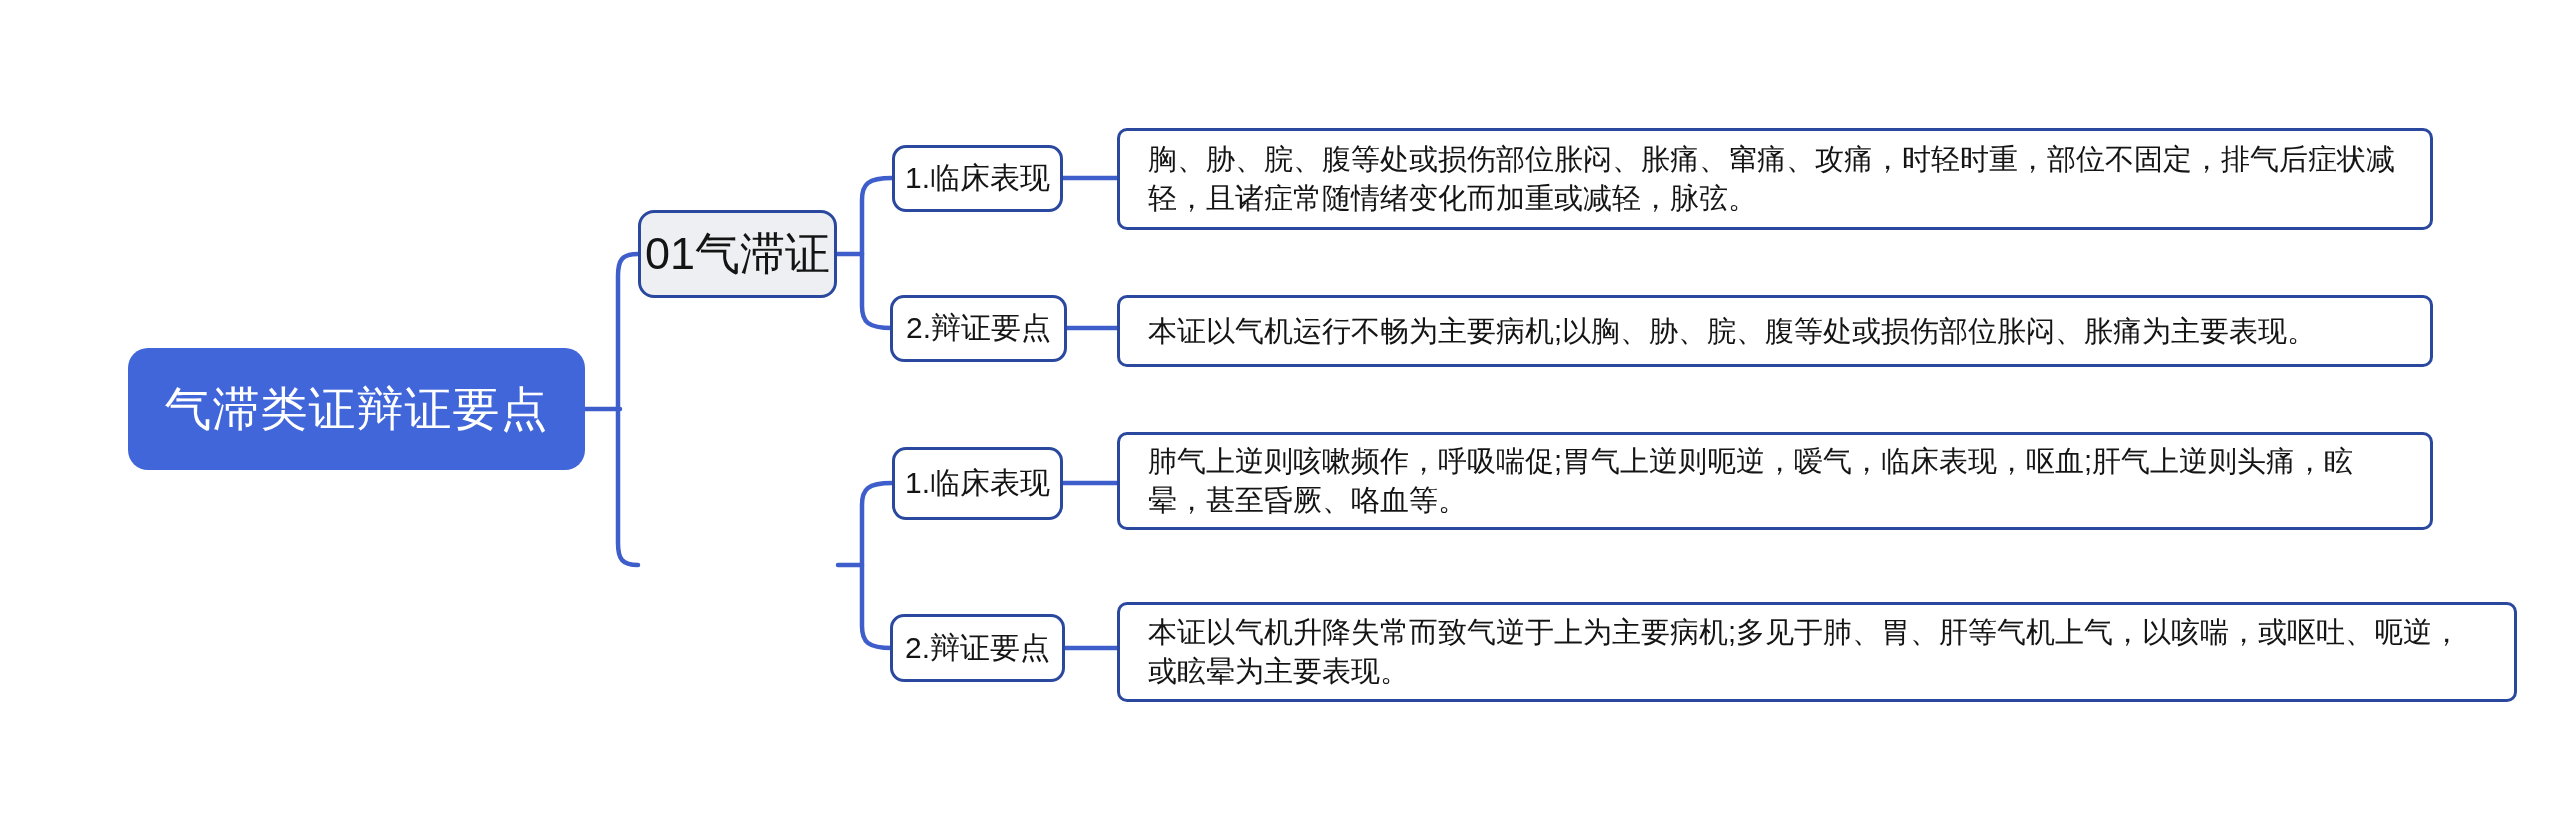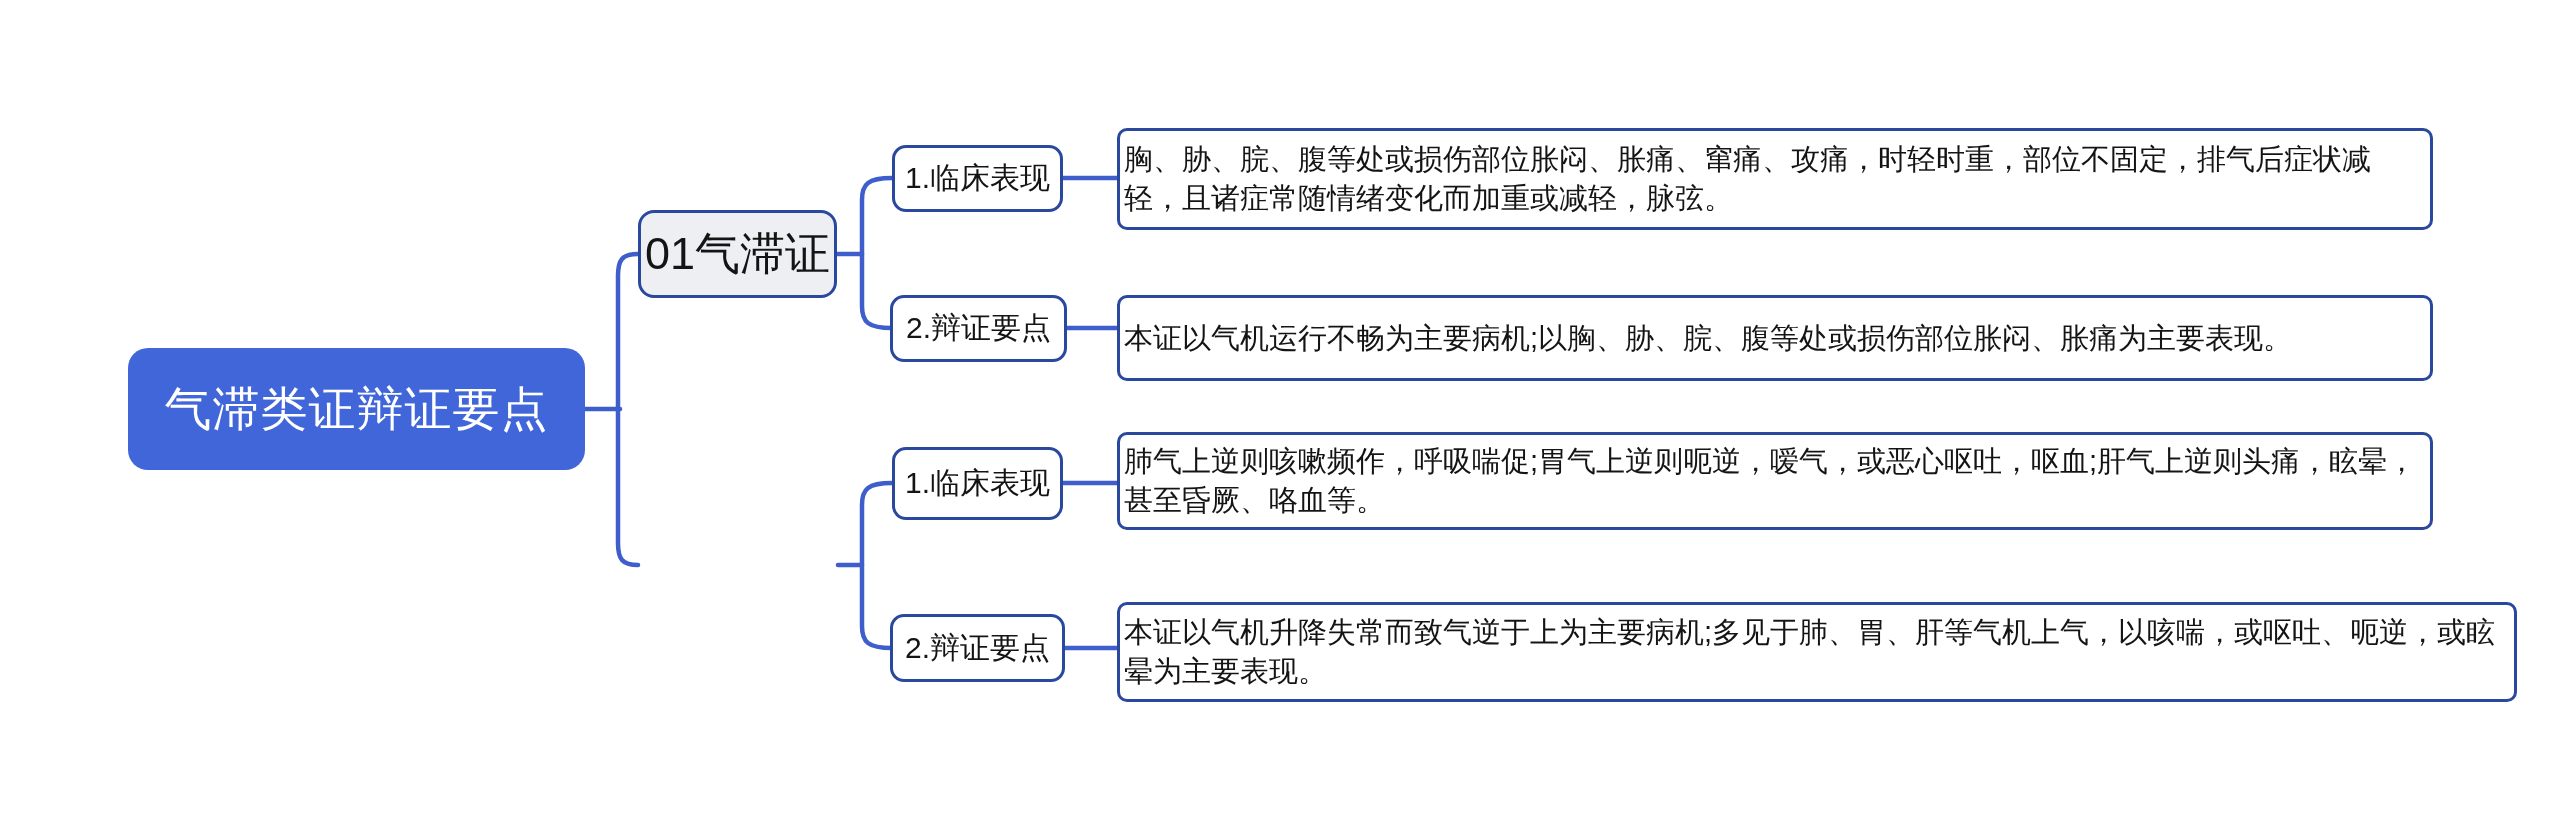--- a/index.html
+++ b/index.html
@@ -27,24 +27,24 @@
   }
   .child-1{left:892px;top:145px;width:171px;height:67px;}
   .child-2{left:890px;top:295px;width:177px;height:67px;}
   .child-3{left:892px;top:447px;width:171px;height:73px;}
   .child-4{left:890px;top:614px;width:175px;height:68px;}
   .detail-box{
     position:absolute;box-sizing:border-box;
     background:#ffffff;border:3px solid #2B489F;border-radius:10px;
     color:#141414;font-size:29px;line-height:39px;
     display:flex;align-items:center;
-    padding:10px 4px;text-align:left;
+    padding:10px 28px;text-align:left;
   }
   .detail-1{left:1117px;top:128px;width:1316px;height:102px;}
-  .detail-2{left:1117px;top:295px;width:1316px;height:86px;}
+  .detail-2{left:1117px;top:295px;width:1316px;height:72px;}
   .detail-3{left:1117px;top:432px;width:1316px;height:98px;}
   .detail-4{left:1117px;top:602px;width:1400px;height:100px;}
 </style>
 </head>
 <body>
 
 <div class="canvas">
 
   <svg class="connectors" width="2560" height="829" viewBox="0 0 2560 829">
     <g fill="none" stroke="#3E5ECC" stroke-width="4.5" stroke-linecap="round">
@@ -81,21 +81,21 @@
   </div>
   <div class="detail-box detail-2">
     <span>本证以气机运行不畅为主要病机;以胸、胁、脘、腹等处或损伤部位胀闷、胀痛为主要表现。</span>
   </div>
 
 
   <div class="node child-node child-3">
     <span>1.临床表现</span>
   </div>
   <div class="detail-box detail-3">
-    <span>肺气上逆则咳嗽频作，呼吸喘促;胃气上逆则呃逆，嗳气，或恶心呕吐，呕血;肝气上逆则头痛，眩晕，甚至昏厥、咯血等。</span>
+    <span>肺气上逆则咳嗽频作，呼吸喘促;胃气上逆则呃逆，嗳气，临床表现，呕血;肝气上逆则头痛，眩晕，甚至昏厥、咯血等。</span>
   </div>
 
   <div class="node child-node child-4">
     <span>2.辩证要点</span>
   </div>
   <div class="detail-box detail-4">
     <span>本证以气机升降失常而致气逆于上为主要病机;多见于肺、胃、肝等气机上气，以咳喘，或呕吐、呃逆，或眩晕为主要表现。</span>
   </div>
 
 </div>

